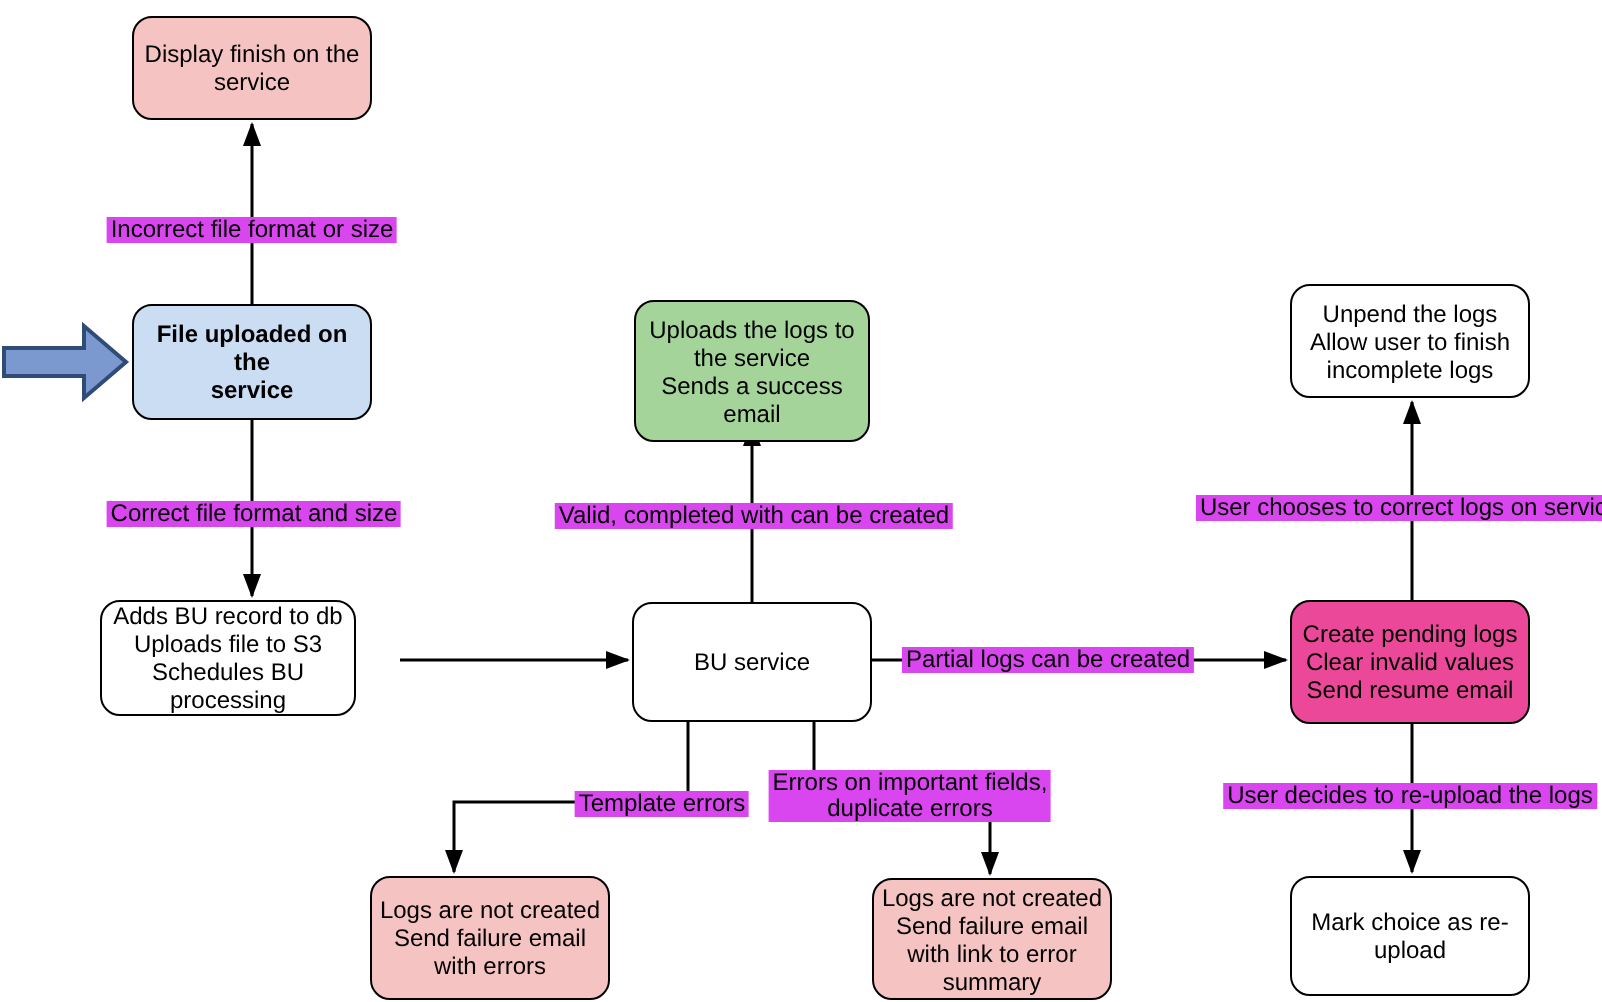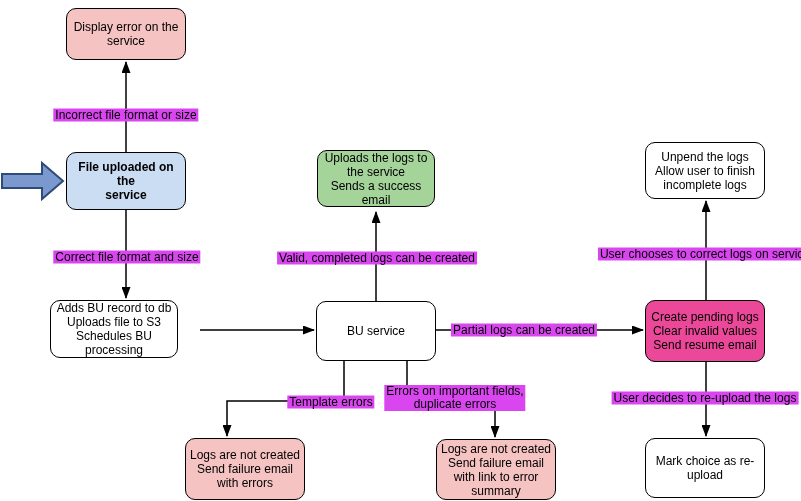--- a/index.html
+++ b/index.html
@@ -45,37 +45,37 @@
   <path class="edge" d="M706,300 L706,201" marker-end="url(#arrow)"></path>
   <path class="edge" d="M706,362 L706,436" marker-end="url(#arrow)"></path>
   <path class="edge" d="M344,360 L344,401 L227,401 L227,436" marker-end="url(#arrow)"></path>
   <path class="edge" d="M407,360 L407,399 L495,399 L495,437" marker-end="url(#arrow)"></path>
 
   <polygon points="2,174 42,174 42,163 63,181 42,199 42,188 2,188" fill="#7B99CE" stroke="#2E4C77" stroke-width="2"></polygon>
 </svg>
 
 <div class="elabel" style="left:126px; top:115px;">Incorrect file format or size</div>
 <div class="elabel" style="left:127px; top:257px;">Correct file format and size</div>
-<div class="elabel" style="left:377px; top:258px;">Valid, completed logs can be created</div>
+<div class="elabel" style="left:377px; top:258px;">Valid, completed with can be created</div>
 <div class="elabel" style="left:524px; top:330px;">Partial logs can be created</div>
 <div class="elabel" style="left:705px; top:254px;">User chooses to correct logs on service</div>
 <div class="elabel" style="left:705px; top:398px;">User decides to re-upload the logs</div>
 <div class="elabel" style="left:331px; top:402px;">Template errors</div>
 <div class="elabel multi" style="left:455px; top:398px;">Errors on important fields,
 duplicate errors</div>
 
-<div class="node pink" style="left:66px;  top:8px;   width:120px; height:52px;">Display error on the
+<div class="node pink" style="left:66px;  top:8px;   width:120px; height:52px;">Display finish on the
 service</div>
 <div class="node blue" style="left:66px;  top:152px; width:120px; height:58px;font-weight:bold;">File uploaded on the
 service</div>
 <div class="node white" style="left:50px;  top:300px; width:128px; height:58px;">Adds BU record to db
 Uploads file to S3
 Schedules BU processing</div>
 <div class="node white" style="left:316px; top:301px; width:120px; height:60px;">BU service</div>
-<div class="node green" style="left:317px; top:150px; width:118px; height:57px;text-align:center;">Uploads the logs to
+<div class="node green" style="left:317px; top:150px; width:118px; height:71px;text-align:center;">Uploads the logs to
 the service
 Sends a success
 email</div>
 <div class="node white" style="left:645px; top:142px; width:120px; height:57px;">Unpend the logs
 Allow user to finish
 incomplete logs</div>
 <div class="node yellow" style="left:645px; top:300px; width:120px; height:62px;">Create pending logs
 Clear invalid values
 Send resume email</div>
 <div class="node white" style="left:645px; top:438px; width:120px; height:60px;">Mark choice as re-

